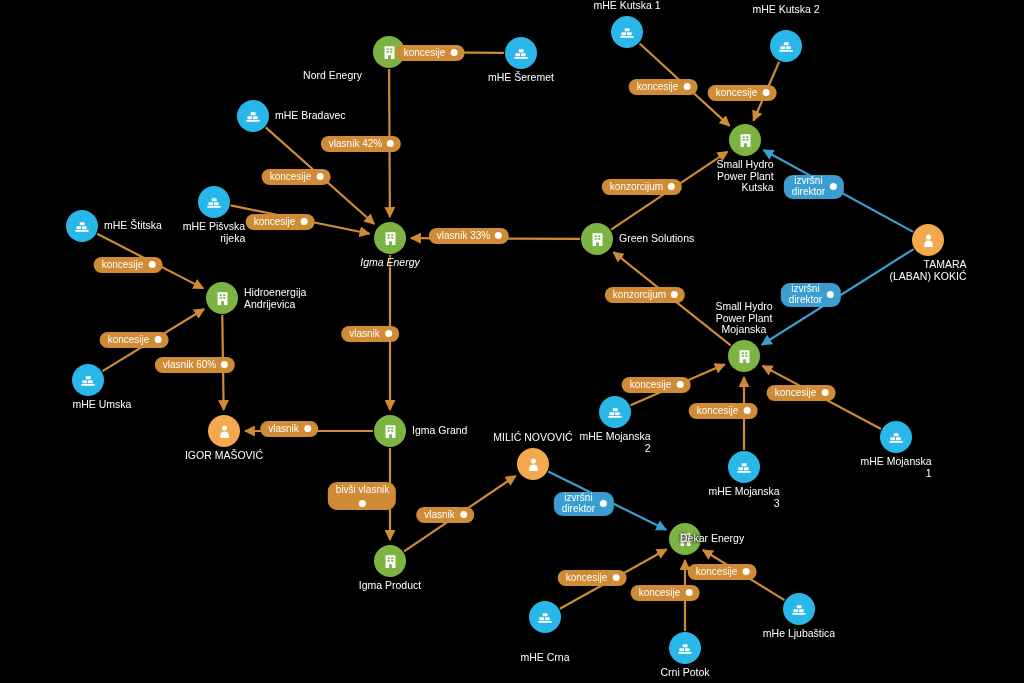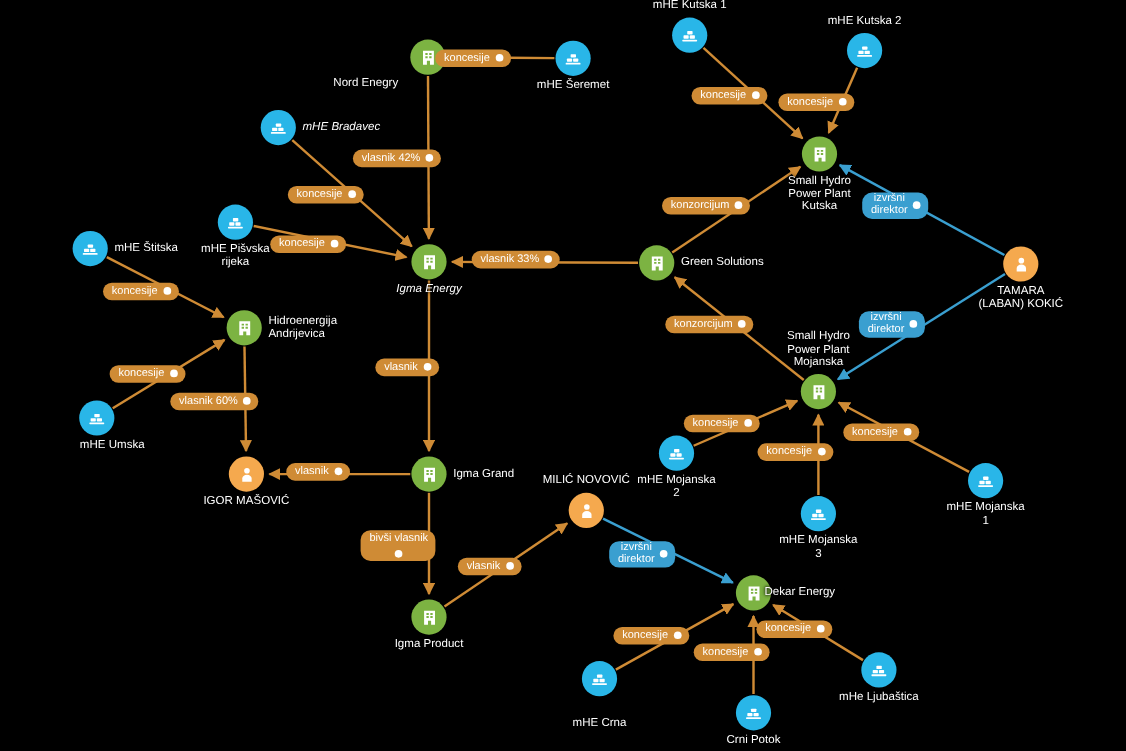--- a/index.html
+++ b/index.html
@@ -56,21 +56,21 @@
     position: absolute;
     color: #ffffff;
     font-size: 10.5px;
     line-height: 11.5px;
     white-space: pre;
     z-index: 6;
     text-shadow: 0 0 3px #000, 0 0 3px #000;
   }
   .lbl-right { transform: translate(0, -50%); text-align: left; }
   .lbl-left  { transform: translate(-100%, -50%); text-align: right; }
-  .lbl-below { transform: translate(-50%, 0); text-align: center; }
+  .lbl-below { transform: translate(-50%, 0); text-align: right; }
   .lbl-above { transform: translate(-50%, -100%); text-align: center; }
 
   .pill {
     position: absolute;
     transform: translate(-50%, -50%);
     display: flex;
     align-items: center;
     gap: 5px;
     padding: 2px 7px 3px 8px;
     border-radius: 9px;
@@ -155,21 +155,21 @@
       <div class="node node-plant" style="left: 253px; top: 116px; background: rgb(41, 182, 232);">
         <span>
           <svg width="18" height="18" viewBox="0 0 24 24" aria-hidden="true">
             <rect x="9" y="7" width="6.5" height="4" rx="0.8" fill="#ffffff"></rect>
             <rect x="4.5" y="12.2" width="6.3" height="4" rx="0.8" fill="#ffffff"></rect>
             <rect x="12" y="12.2" width="6.3" height="4" rx="0.8" fill="#ffffff"></rect>
             <rect x="3" y="17.4" width="18" height="2.2" rx="0.8" fill="#ffffff"></rect>
           </svg>
         </span>
       </div>
-      <div class="node-label lbl-right" style="left: 275px; top: 116px; font-style: italic;">mHE Bradavec</div>
+      <div class="node-label lbl-right" style="left: 275px; top: 116px;">mHE Bradavec</div>
       <div class="node node-plant" style="left: 82px; top: 226px; background: rgb(41, 182, 232);">
         <span>
           <svg width="18" height="18" viewBox="0 0 24 24" aria-hidden="true">
             <rect x="9" y="7" width="6.5" height="4" rx="0.8" fill="#ffffff"></rect>
             <rect x="4.5" y="12.2" width="6.3" height="4" rx="0.8" fill="#ffffff"></rect>
             <rect x="12" y="12.2" width="6.3" height="4" rx="0.8" fill="#ffffff"></rect>
             <rect x="3" y="17.4" width="18" height="2.2" rx="0.8" fill="#ffffff"></rect>
           </svg>
         </span>
       </div>
@@ -248,21 +248,21 @@
         </span>
       </div>
       <div class="node-label lbl-above" style="left: 533px; top: 443px;">MILIĆ NOVOVIĆ</div>
       <div class="node node-company" style="left: 685px; top: 539px; background: rgb(124, 179, 66);">
         <span>
           <svg width="17" height="17" viewBox="0 0 24 24" aria-hidden="true">
             <path fill="#ffffff" d="M5 3h14v18h-5v-5h-4v5H5V3zm3 3v2.5h3V6H8zm5 0v2.5h3V6h-3zM8 10v2.5h3V10H8zm5 0v2.5h3V10h-3z"></path>
           </svg>
         </span>
       </div>
-      <div class="node-label lbl-right" style="left: 695px; top: 539px;">Dekar Energy</div>
+      <div class="node-label lbl-right" style="left: 680px; top: 539px;">Dekar Energy</div>
       <div class="node node-plant" style="left: 545px; top: 617px; background: rgb(41, 182, 232);">
         <span>
           <svg width="18" height="18" viewBox="0 0 24 24" aria-hidden="true">
             <rect x="9" y="7" width="6.5" height="4" rx="0.8" fill="#ffffff"></rect>
             <rect x="4.5" y="12.2" width="6.3" height="4" rx="0.8" fill="#ffffff"></rect>
             <rect x="12" y="12.2" width="6.3" height="4" rx="0.8" fill="#ffffff"></rect>
             <rect x="3" y="17.4" width="18" height="2.2" rx="0.8" fill="#ffffff"></rect>
           </svg>
         </span>
       </div>
@@ -311,21 +311,21 @@
       <div class="node node-plant" style="left: 786px; top: 46px; background: rgb(41, 182, 232);">
         <span>
           <svg width="18" height="18" viewBox="0 0 24 24" aria-hidden="true">
             <rect x="9" y="7" width="6.5" height="4" rx="0.8" fill="#ffffff"></rect>
             <rect x="4.5" y="12.2" width="6.3" height="4" rx="0.8" fill="#ffffff"></rect>
             <rect x="12" y="12.2" width="6.3" height="4" rx="0.8" fill="#ffffff"></rect>
             <rect x="3" y="17.4" width="18" height="2.2" rx="0.8" fill="#ffffff"></rect>
           </svg>
         </span>
       </div>
-      <div class="node-label lbl-above" style="left: 786px; top: 25px;">mHE Kutska 2</div>
+      <div class="node-label lbl-above" style="left: 786px; top: 15px;">mHE Kutska 2</div>
       <div class="node node-company" style="left: 745px; top: 140px; background: rgb(124, 179, 66);">
         <span>
           <svg width="17" height="17" viewBox="0 0 24 24" aria-hidden="true">
             <path fill="#ffffff" d="M5 3h14v18h-5v-5h-4v5H5V3zm3 3v2.5h3V6H8zm5 0v2.5h3V6h-3zM8 10v2.5h3V10H8zm5 0v2.5h3V10h-3z"></path>
           </svg>
         </span>
       </div>
       <div class="node-label lbl-below" style="left: 745px; top: 159px;">Small Hydro
 Power Plant
 Kutska</div>

